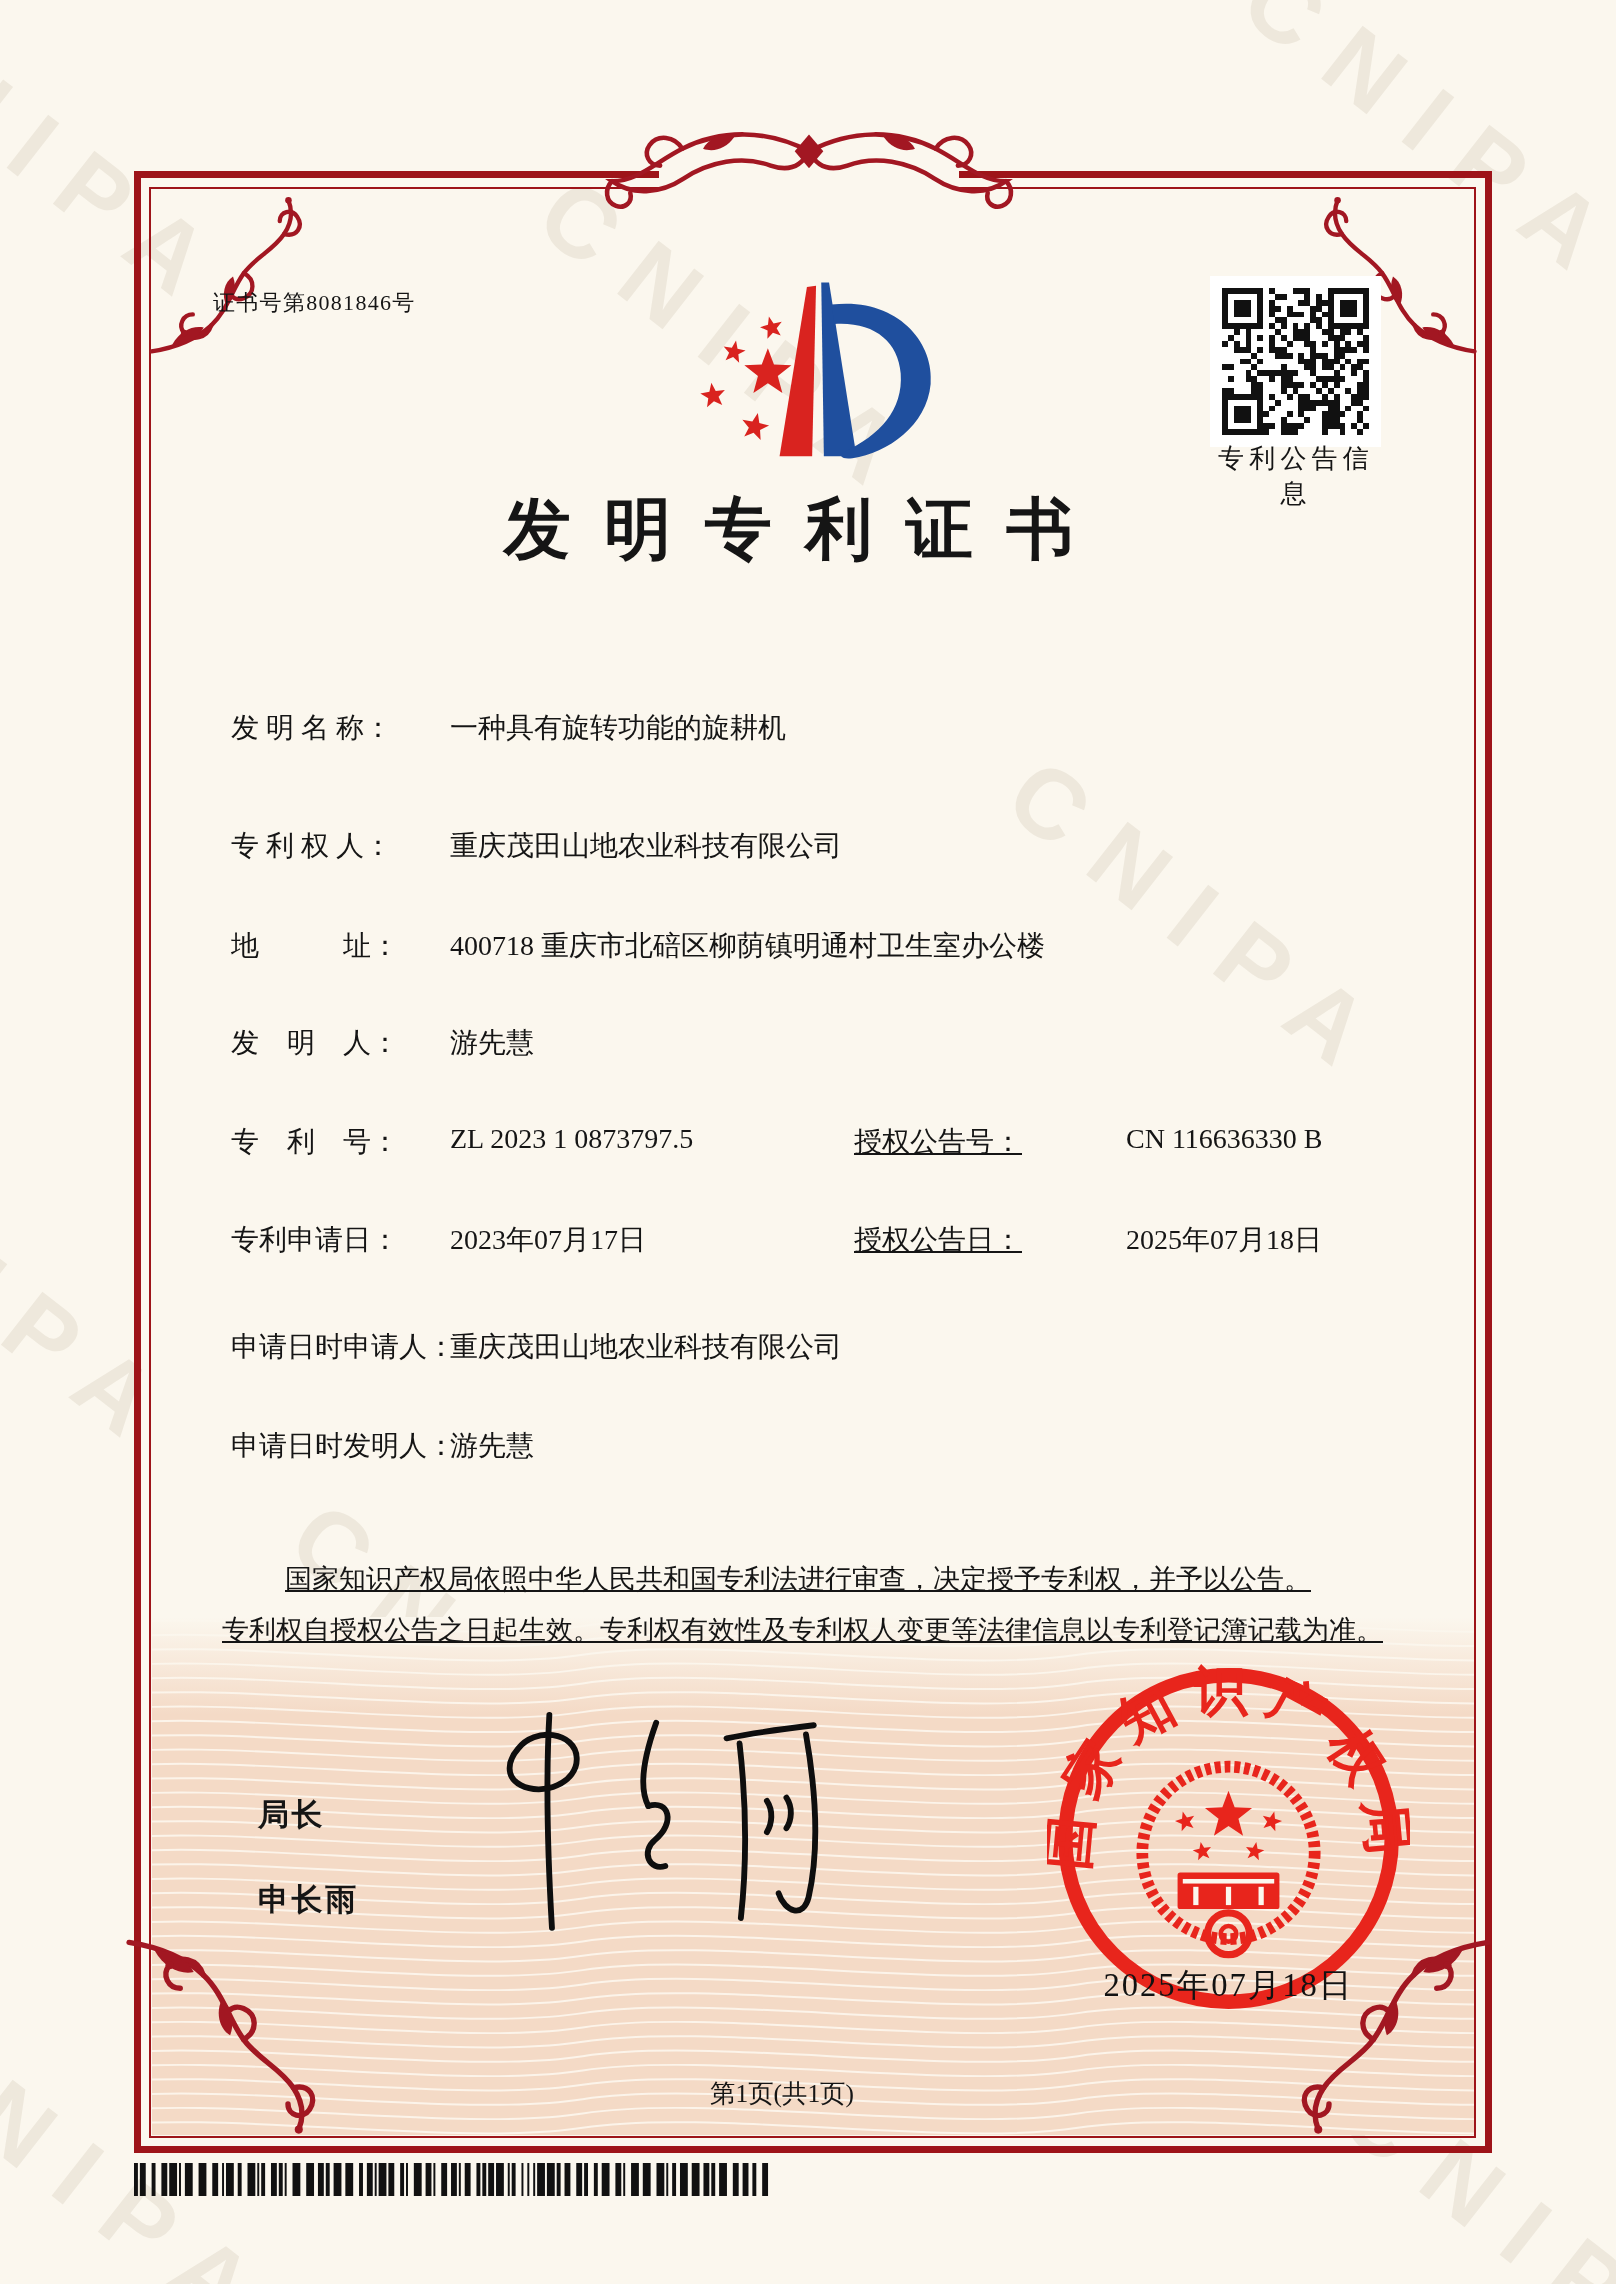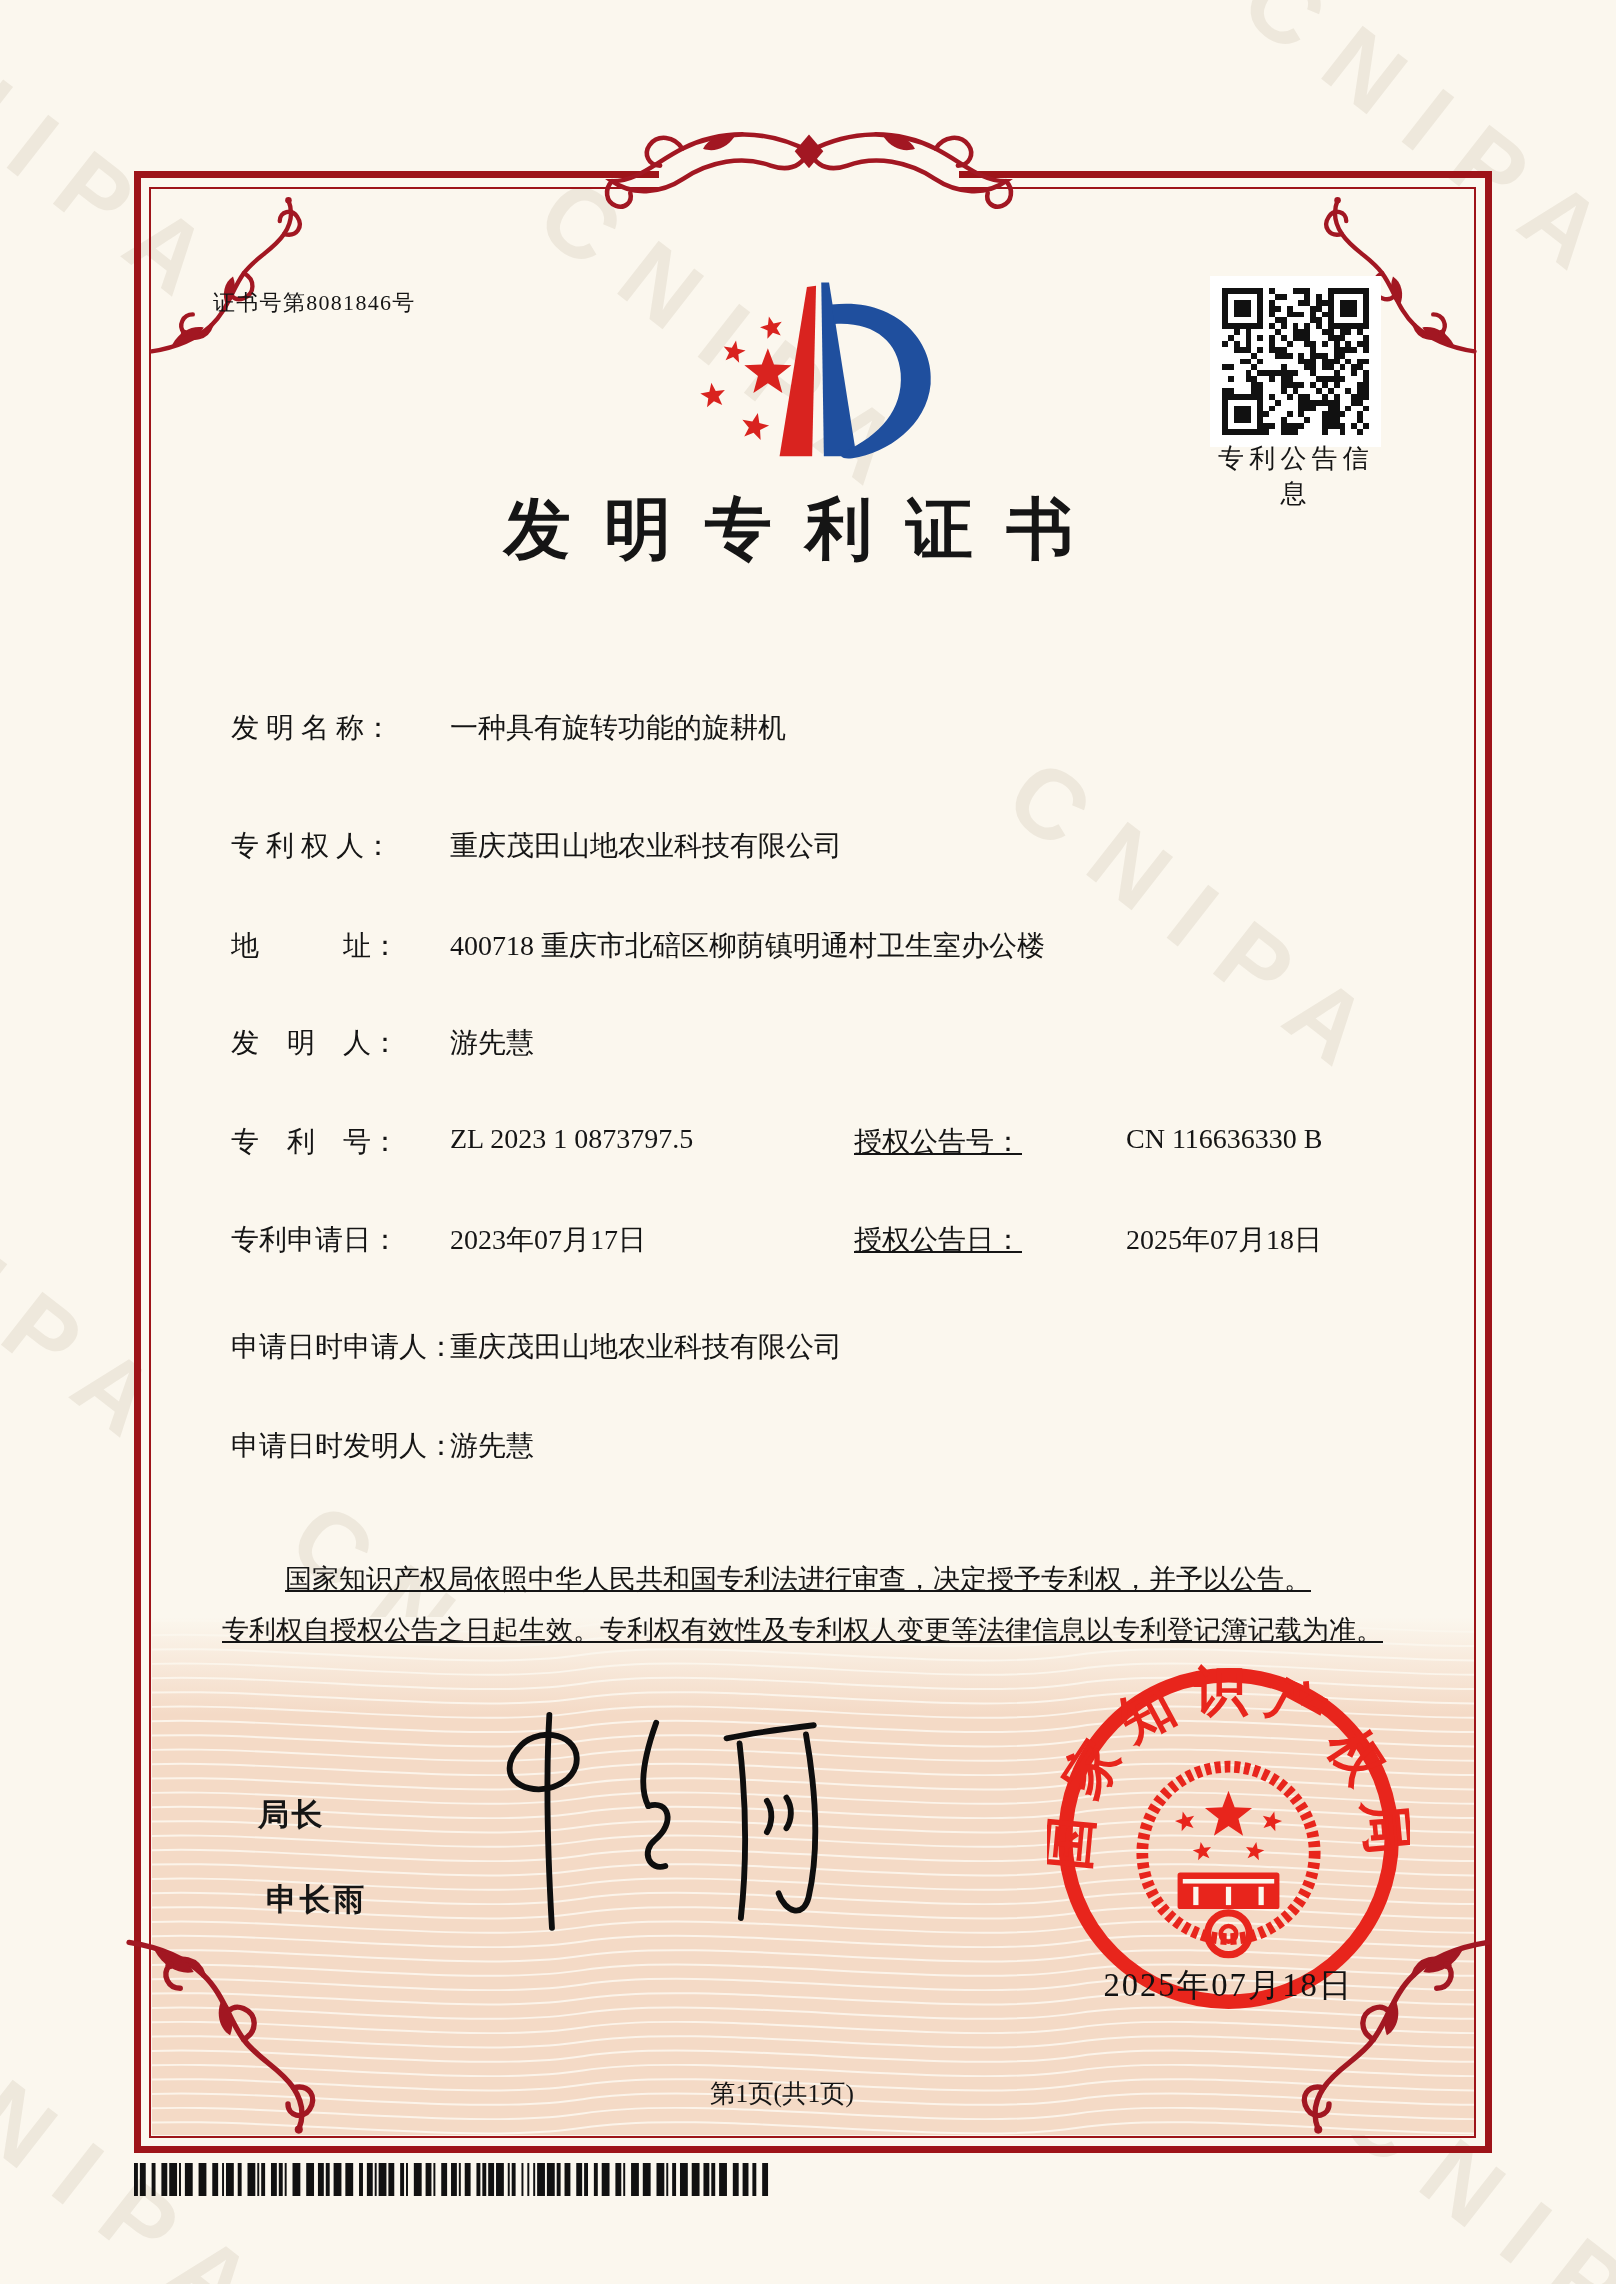--- a/index.html
+++ b/index.html
@@ -34,21 +34,21 @@
   .row{position:absolute;left:0;width:1616px;font-size:28px;}
   .row .lbl{position:absolute;left:231px;white-space:nowrap;}
   .row .val{position:absolute;left:450px;white-space:nowrap;text-align:right;}
   .row .lbl2{position:absolute;left:854px;white-space:nowrap;text-decoration:underline;}
   .row .val2{position:absolute;left:1126px;white-space:nowrap;}
   #statement{left:222px;top:1554px;width:1180px;font-size:27px;line-height:51px;text-decoration:underline;}
   #statement .l1{text-indent:63px;}
   #director-label{left:258px;top:1794px;font-size:31px;font-weight:700;
                   font-family:"Liberation Sans", sans-serif;letter-spacing:2.6px;}
   #director-name{left:258px;top:1879px;font-size:31px;font-weight:700;
-                 font-family:"Liberation Sans", sans-serif;letter-spacing:2.6px;margin-left:8px;}
+                 font-family:"Liberation Sans", sans-serif;letter-spacing:2.6px;}
   #signature{left:479px;top:1703px;width:355px;height:238px;}
   #seal{left:1047px;top:1657px;width:363px;height:363px;z-index:5;}
   #footer-page{left:-26px;top:2077px;width:1616px;text-align:center;font-size:25.4px;}
   #barcode{left:134px;top:2163px;width:636px;height:33px;}
 </style>
 </head>
 <body>
 
 <div class="wm" style="left:-104px;top:-33px;">CNIPA</div>
 <div class="wm" style="left:587px;top:156px;">CNIPA</div>

